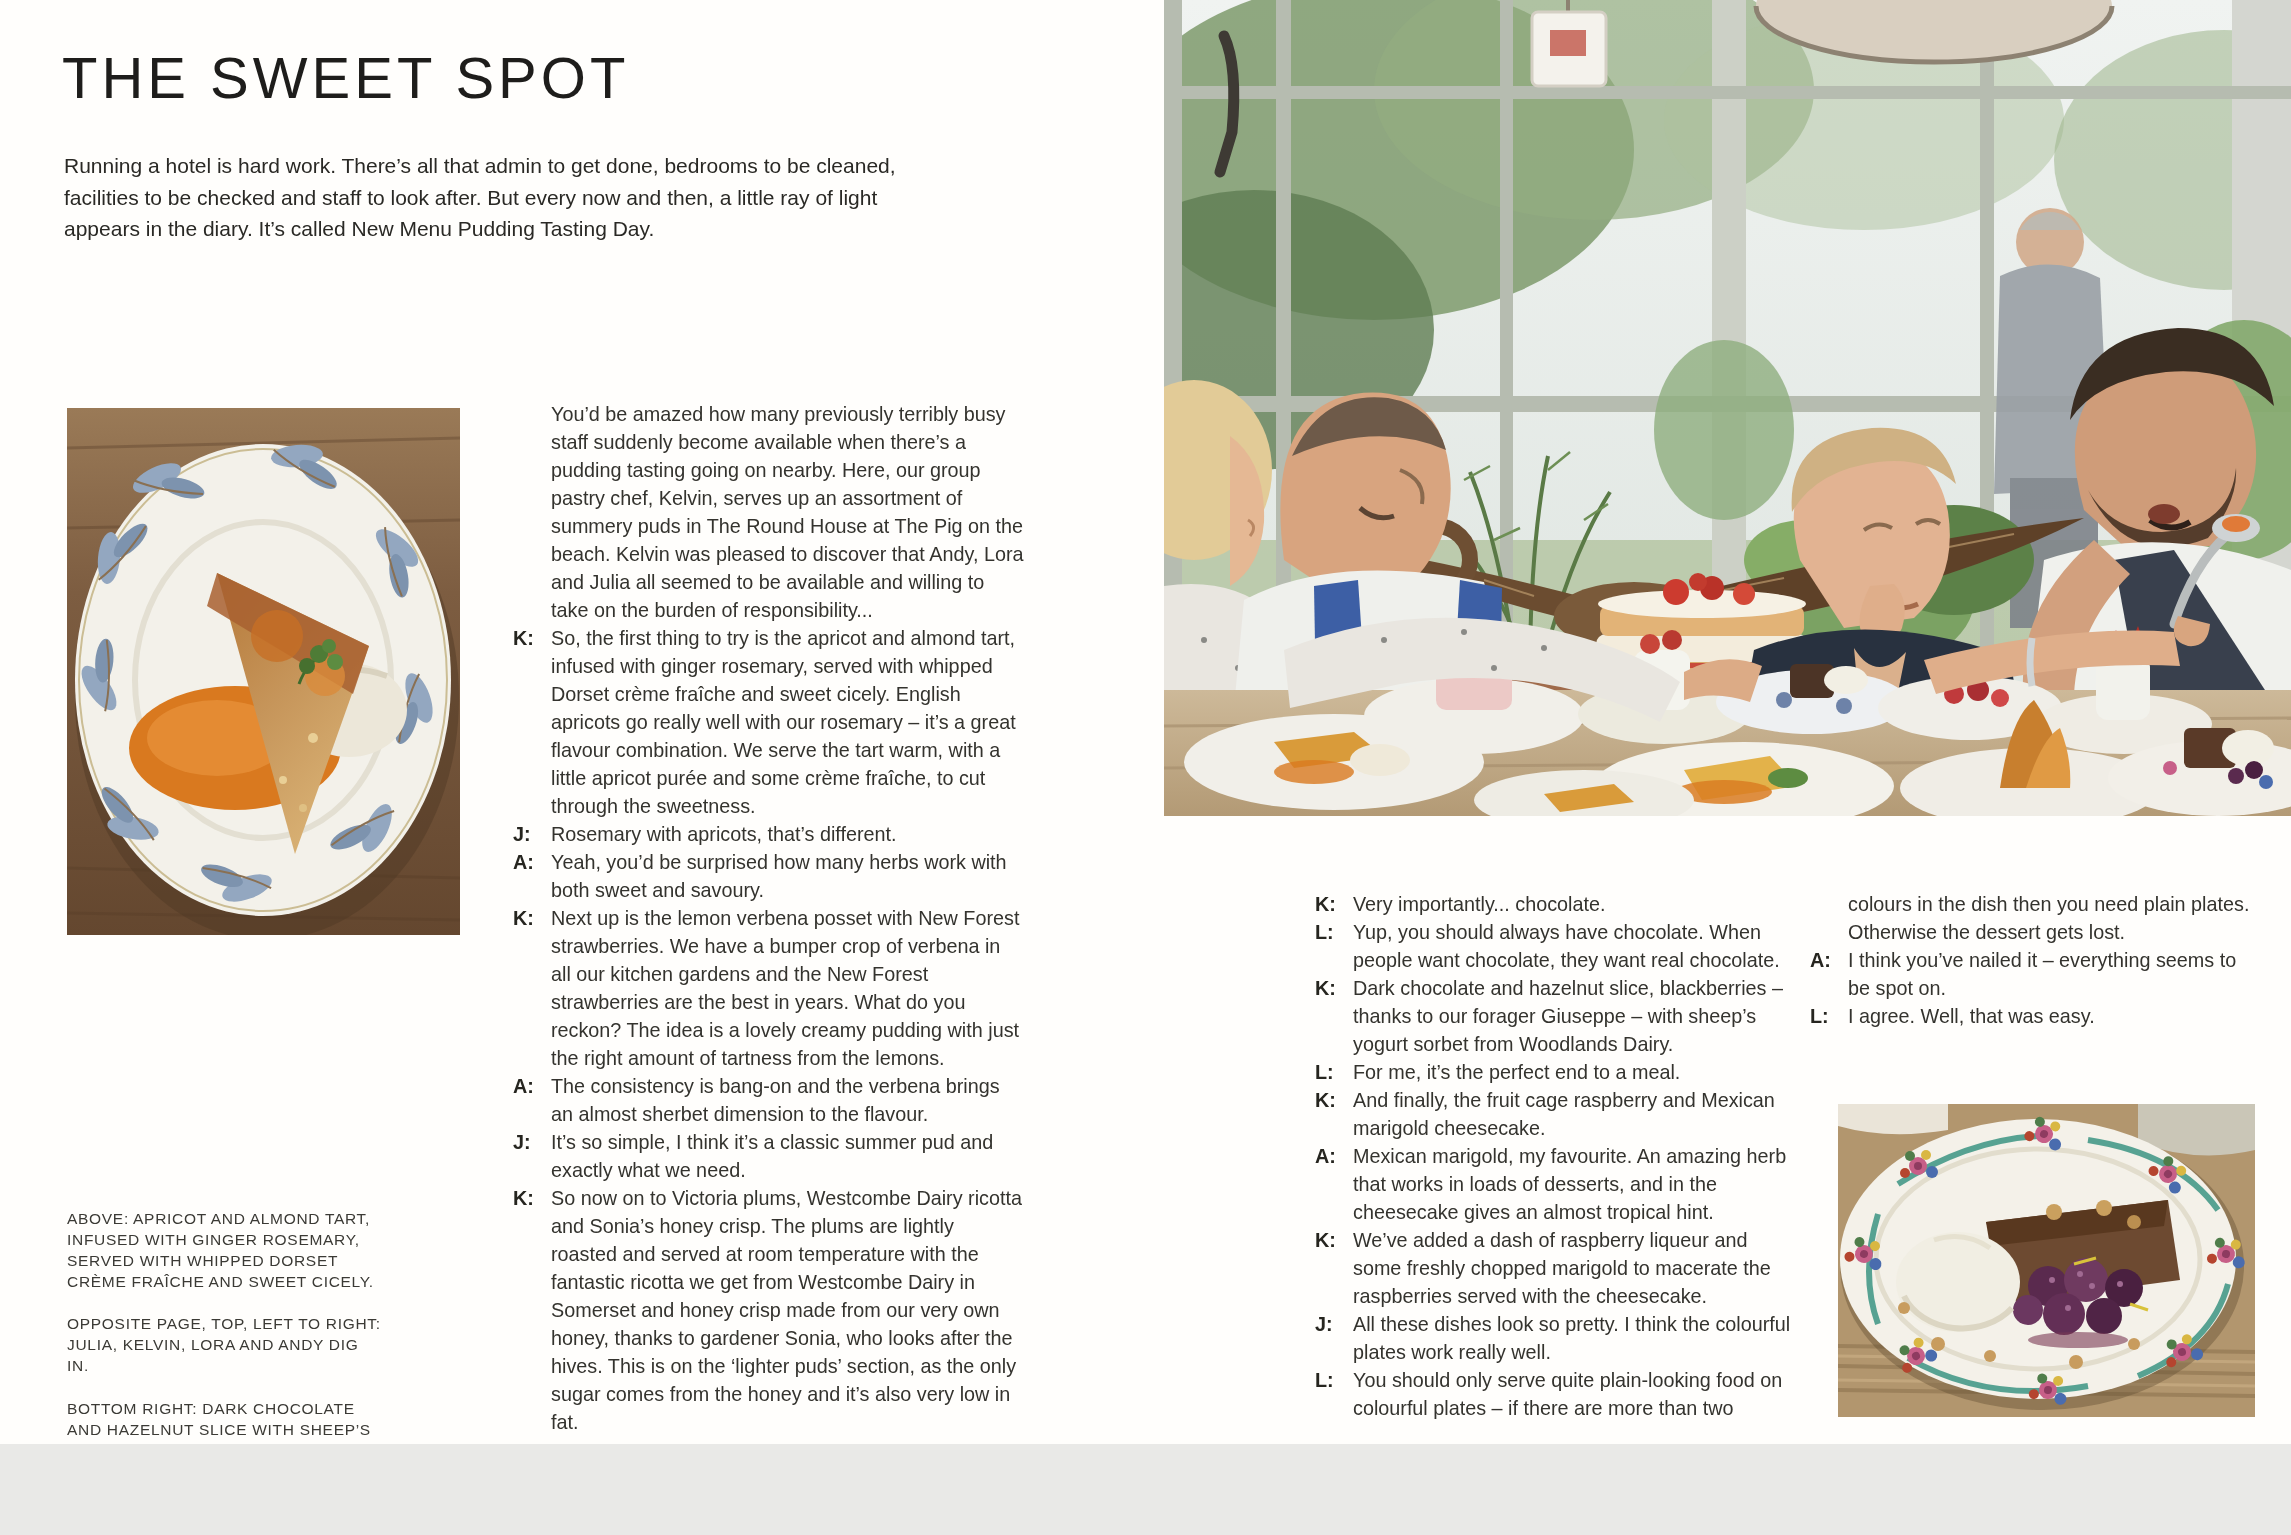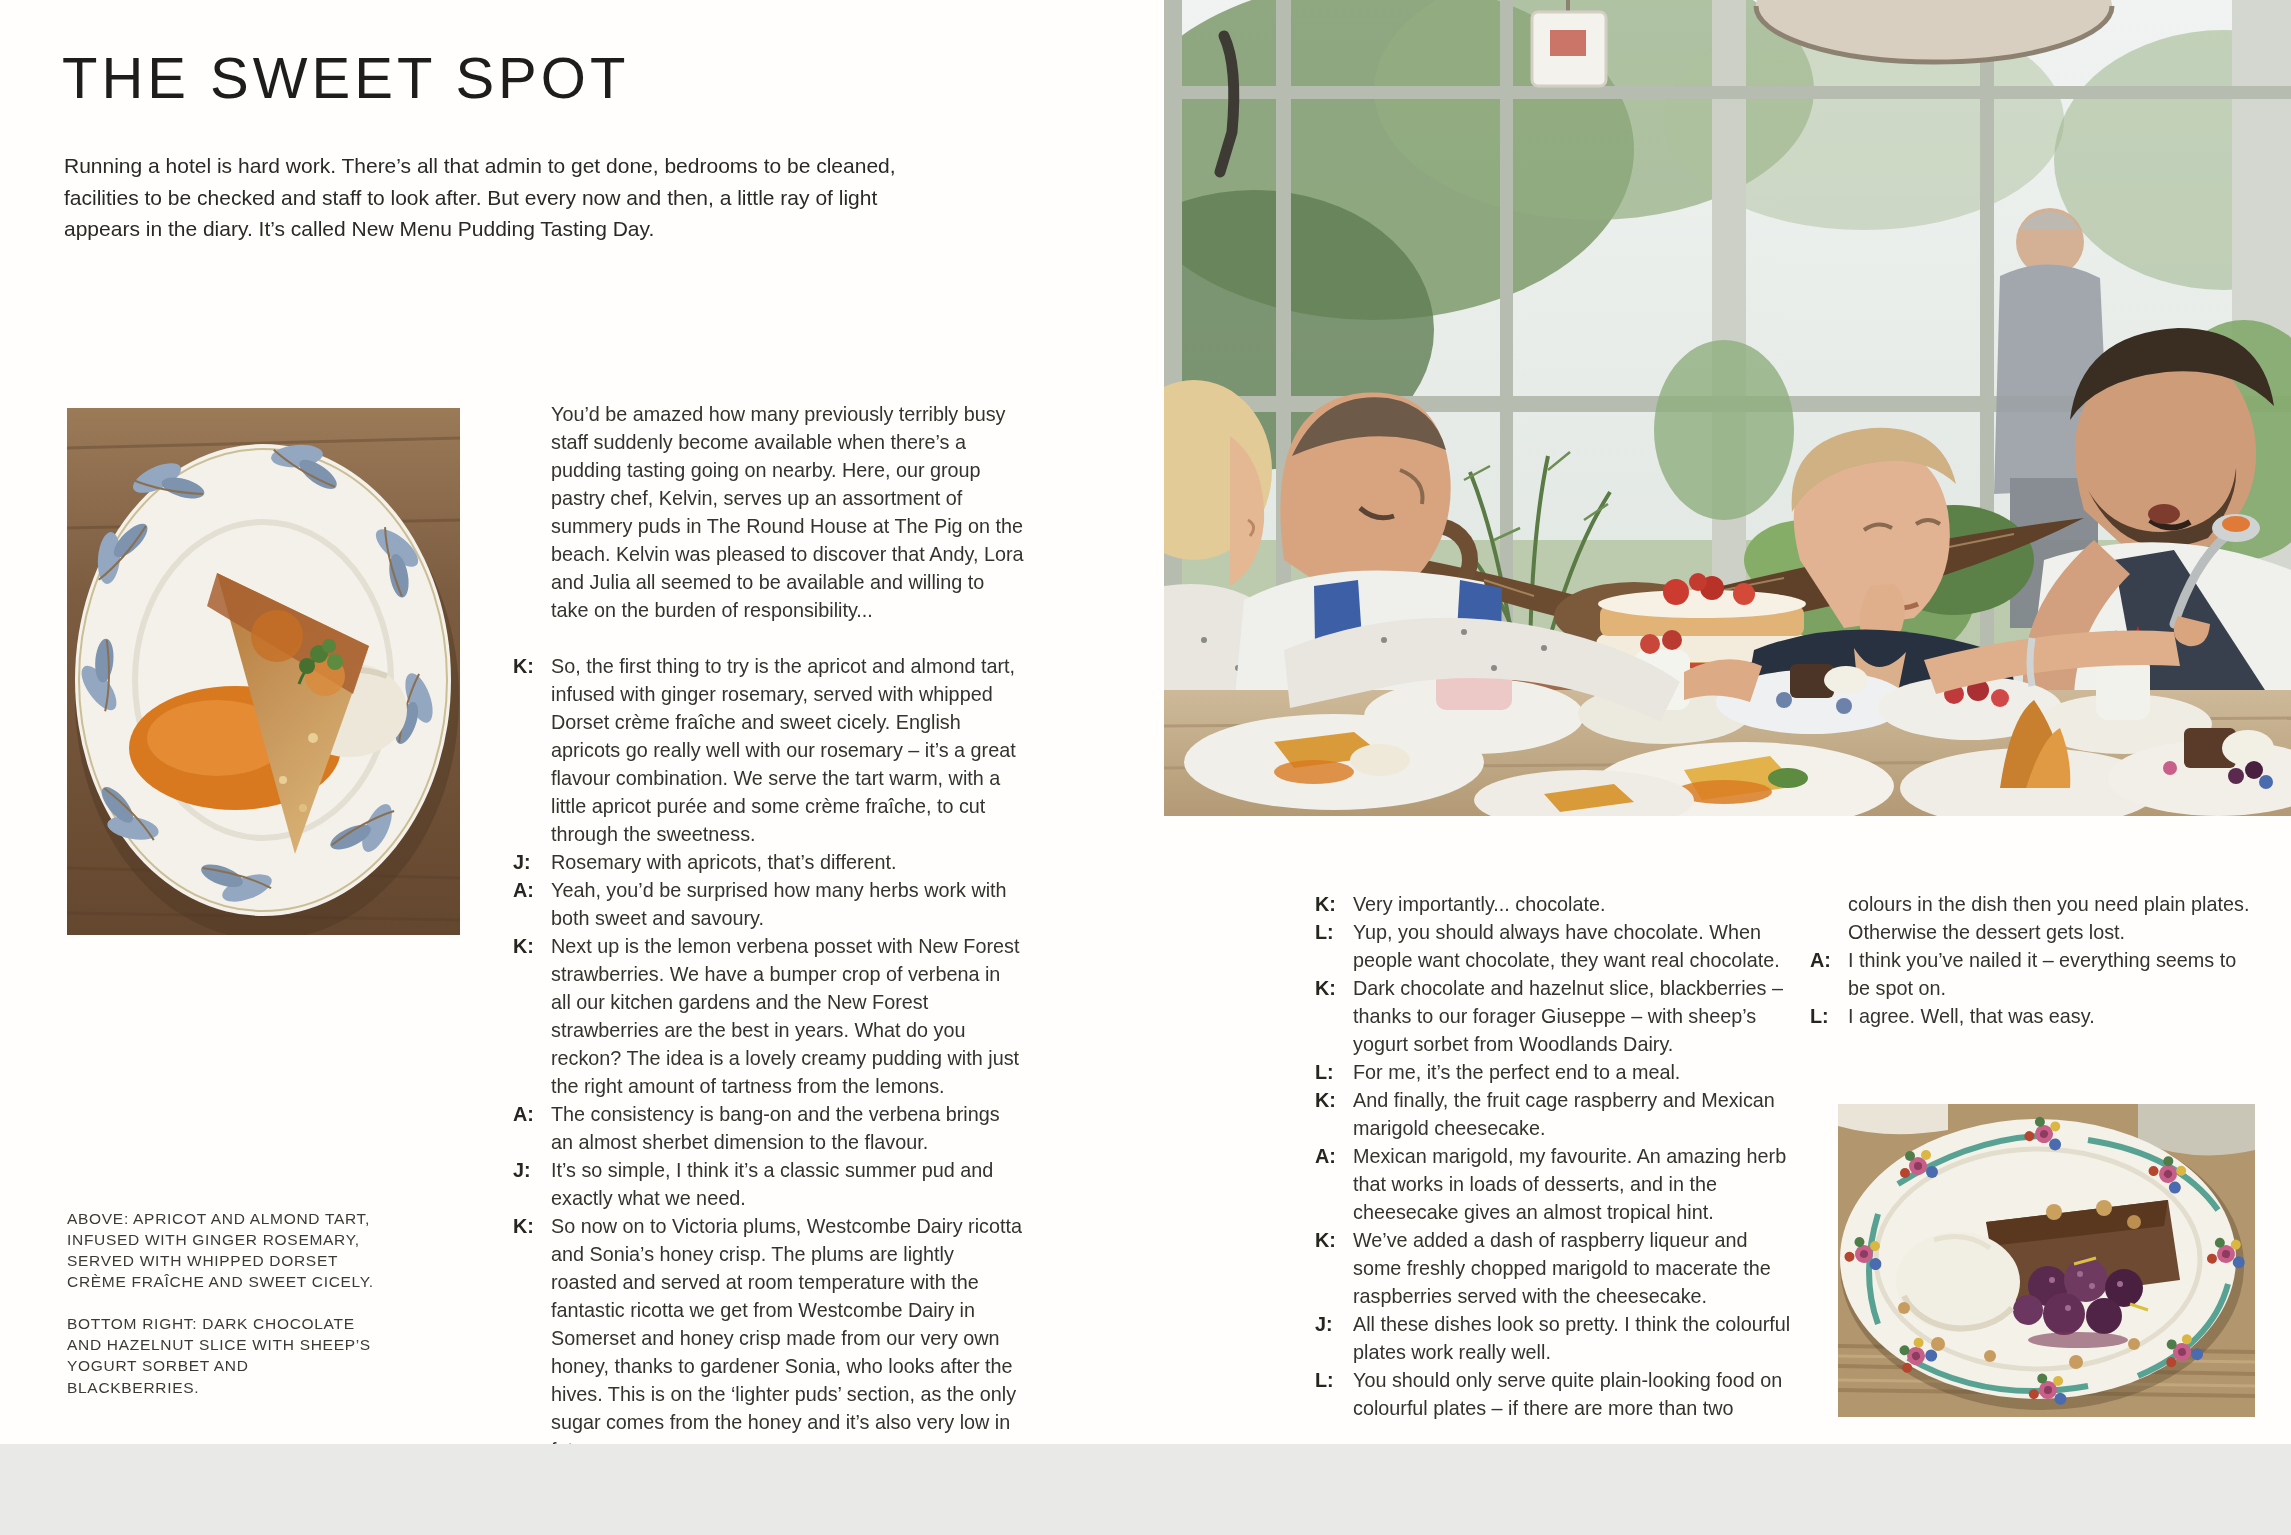--- a/index.html
+++ b/index.html
@@ -14,21 +14,21 @@
   .photo svg{display:block;width:100%;height:100%;}
   #photo-tart{left:67px;top:408px;width:393px;height:527px;}
   #photo-table{left:1164px;top:0px;width:1127px;height:816px;}
   #photo-choc{left:1838px;top:1104px;width:417px;height:313px;}
   
   .col{position:absolute;font-size:19.8px;line-height:28px;color:#34332e;}
   #col-left{left:513px;top:400px;width:512px;}
   #col-r1{left:1315px;top:890px;width:476px;}
   #col-r2{left:1810px;top:890px;width:446px;}
   .entry{padding-left:38px;text-indent:-38px;margin:0;}
-  .entry.gap-after{margin-bottom:28px;}
+  .entry.gap-after{}
   .spk{display:inline-block;width:38px;text-indent:0;font-weight:bold;color:#26251f;}
   
   .captions{position:absolute;left:67px;top:1208px;width:318px;font-size:15.5px;
             line-height:1.36;letter-spacing:.7px;color:#3b3a35;}
   .captions p{margin:0 0 21px 0;}
   
   .folio{position:absolute;top:1446px;font-size:17px;color:#2c2b27;}
   .runhead{position:absolute;top:1449px;font-size:19px;letter-spacing:2.5px;color:#2c2b27;
            text-align:right;font-weight:500;}
   #folio-left{left:62px;}
@@ -118,20 +118,21 @@
 
       <p class="entry"><span class="spk">A:</span><span>The consistency is bang-on and the verbena brings an almost sherbet dimension to the flavour.</span></p>
 
       <p class="entry"><span class="spk">J:</span><span>It’s so simple, I think it’s a classic summer pud and exactly what we need.</span></p>
 
       <p class="entry"><span class="spk">K:</span><span>So now on to Victoria plums, Westcombe Dairy ricotta and Sonia’s honey crisp. The plums are lightly roasted and served at room temperature with the fantastic ricotta we get from Westcombe Dairy in Somerset and honey crisp made from our very own honey, thanks to gardener Sonia, who looks after the hives. This is on the ‘lighter puds’ section, as the only sugar comes from the honey and it’s also very low in fat.</span></p>
     </div>
 
   <div class="captions">
     <p>ABOVE: APRICOT AND ALMOND TART, INFUSED WITH GINGER ROSEMARY, SERVED WITH WHIPPED DORSET CRÈME FRAÎCHE AND SWEET CICELY.</p>
+    <p>OPPOSITE PAGE, TOP, LEFT TO RIGHT: JULIA, KELVIN, LORA AND ANDY DIG IN.</p>
     <p>BOTTOM RIGHT: DARK CHOCOLATE AND HAZELNUT SLICE WITH SHEEP’S YOGURT SORBET AND BLACKBERRIES.</p>
   </div>
 
   <div class="folio" id="folio-left">126</div>
   <div class="runhead" id="runhead-left">PICKINGS</div>
 
   <div class="photo" id="photo-table">
     <svg viewBox="0 0 1127 816" preserveAspectRatio="none">
       <defs>
         <linearGradient id="skyG" x1="0" y1="0" x2="0" y2="1">

